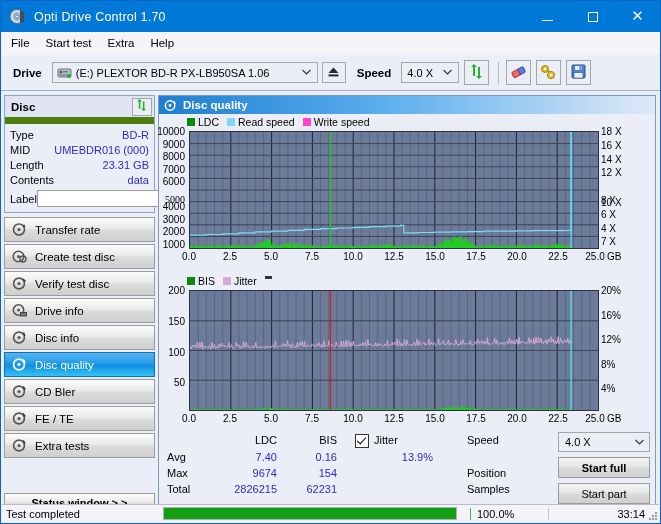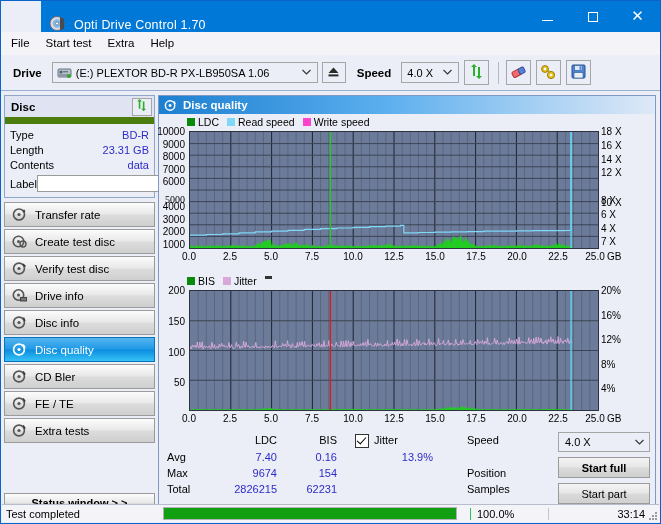--- a/index.html
+++ b/index.html
@@ -12,23 +12,22 @@
   }
   #app{
     position:relative;width:661px;height:524px;
     background:#eceef7;
     border:1px solid #0a64c8;
     box-sizing:border-box;
   }
 
   
   .titlebar{
-    height:31px;background:#0078d7;display:flex;align-items:flex-end;
+    height:31px;background:#0078d7;display:flex;align-items:center;
     position:relative;
-    margin-left:40px;
   }
   .title-icon{
     width:17px;height:17px;margin-left:8px;margin-right:8px;position:relative;flex:0 0 auto;
   }
   .title-text{
     color:#ffffff;font-size:12.5px;letter-spacing:.2px;
   }
   .win-btns{position:absolute;right:0;top:0;height:31px;display:flex;}
   .win-btn{width:45px;height:31px;display:flex;align-items:center;justify-content:center;
     color:#fff;font-size:13px;line-height:1;}
@@ -318,20 +317,24 @@
                 <path d="M4 12 L4 3 L2 3 L5 0 L8 3 L6 3 L6 12 Z" fill="#2ab02a"></path>
                 <path d="M11 3 L11 12 L13 12 L10 15 L7 12 L9 12 L9 3 Z" fill="#2ab02a"></path>
               </svg>
             </span>
           </div>
         </div>
         <div class="disc-rows">
           <div class="drow">
             <span class="k">Type</span>
             <span class="v">BD-R</span>
+          </div>
+          <div class="drow">
+            <span class="k">MID</span>
+            <span class="v">UMEBDR016 (000)</span>
           </div>
           <div class="drow">
             <span class="k">Length</span>
             <span class="v">23.31 GB</span>
           </div>
           <div class="drow">
             <span class="k">Contents</span>
             <span class="v">data</span>
           </div>
           <div class="label-row">

